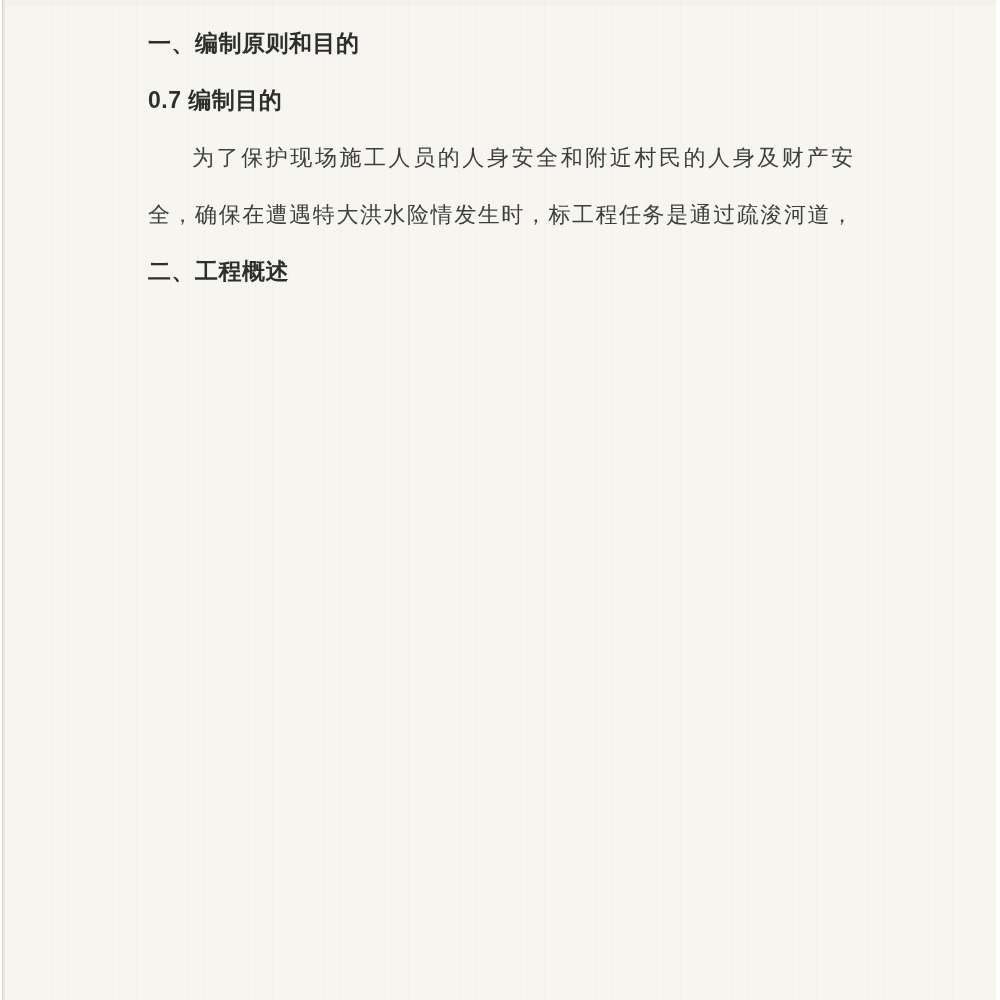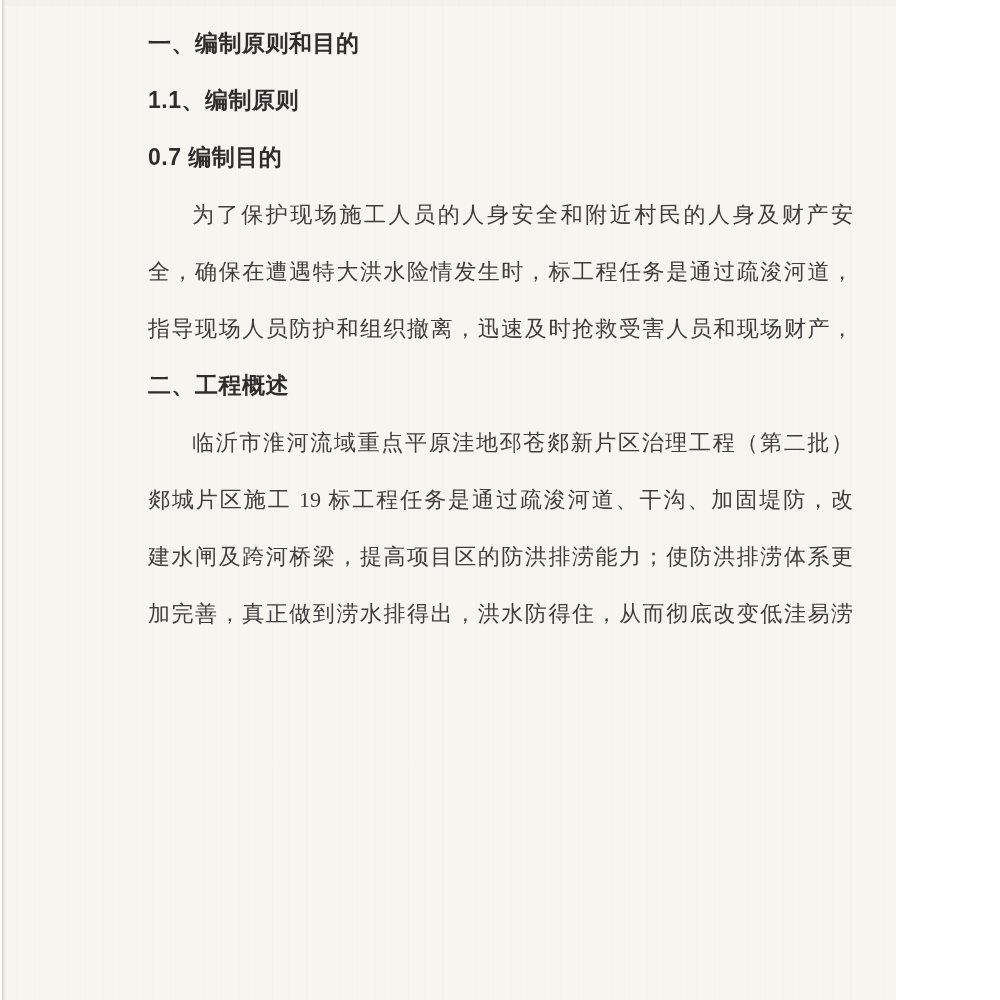--- a/index.html
+++ b/index.html
@@ -1,21 +1,21 @@
 <!DOCTYPE html>
 <html lang="zh"><head>
 <meta charset="utf-8">
 <style>
   html, body {
     margin: 0;
     padding: 0;
   }
   .page {
     position: relative;
-    width: 896px;
+    width: 996px;
     height: 1000px;
     overflow: hidden;
     background: var(--paper, #f6f5f0);
     font-family: "Liberation Serif", "DejaVu Serif", serif;
     color: var(--ink, #3e3e3e);
   }
   
   .page::before {
     content: "";
     position: absolute;
@@ -75,34 +75,26 @@
 </head>
 <body>
 
 <div class="page" style="--paper: #f6f5f0; --ink: #3e3e3e; --head: #2e2e2e;">
   <div class="scan-edge"></div>
 
   <div class="content">
 
     <div class="heading">一、编制原则和目的</div>
 
-    <div class="heading">1.1、编制原则</div>
 
 
     <div class="heading">0.7 编制目的</div>
 
     <div>
       <div class="line fill indent">为了保护现场施工人员的人身安全和附近村民的人身及财产安</div>
       <div class="line fill">全，确保在遭遇特大洪水险情发生时，标工程任务是通过疏浚河道，</div>
-      <div class="line fill">指导现场人员防护和组织撤离，迅速及时抢救受害人员和现场财产，</div>
     </div>
 
     <div class="heading">二、工程概述</div>
 
-    <div>
-      <div class="line fill indent">临沂市淮河流域重点平原洼地邳苍郯新片区治理工程（第二批）</div>
-      <div class="line fill">郯城片区施工 19 标工程任务是通过疏浚河道、干沟、加固堤防，改</div>
-      <div class="line fill">建水闸及跨河桥梁，提高项目区的防洪排涝能力；使防洪排涝体系更</div>
-      <div class="line fill">加完善，真正做到涝水排得出，洪水防得住，从而彻底改变低洼易涝</div>
-    </div>
 
   </div>
 </div>
 
 </body></html>

